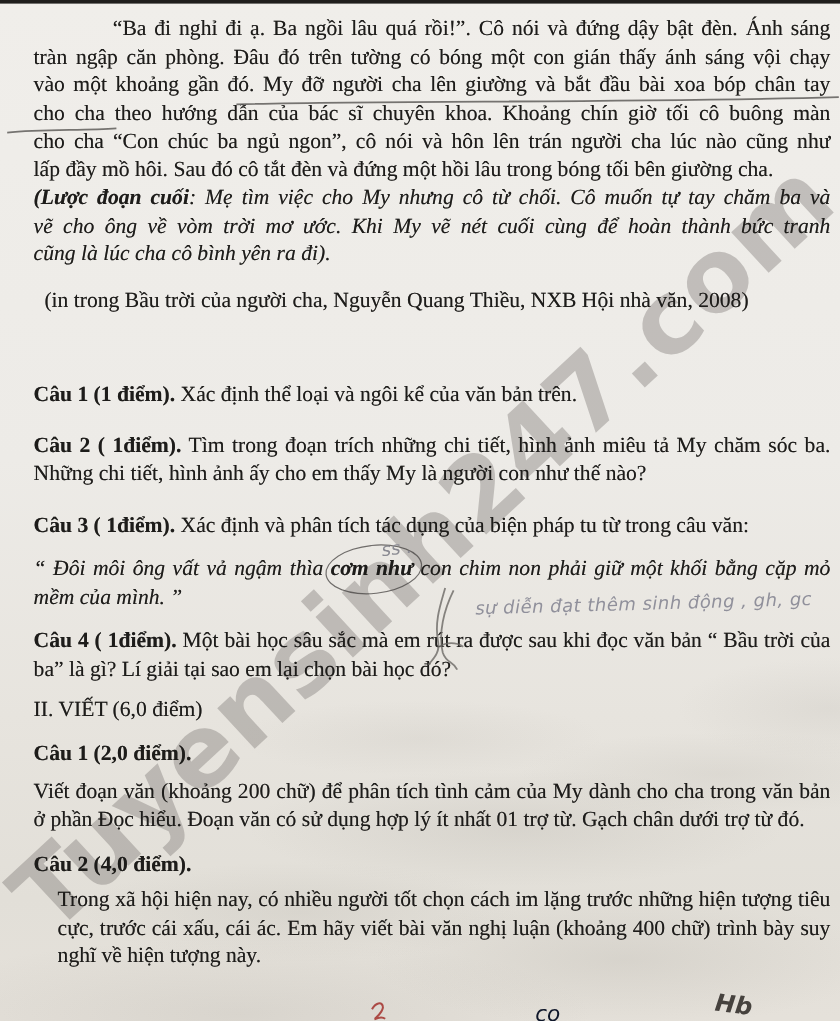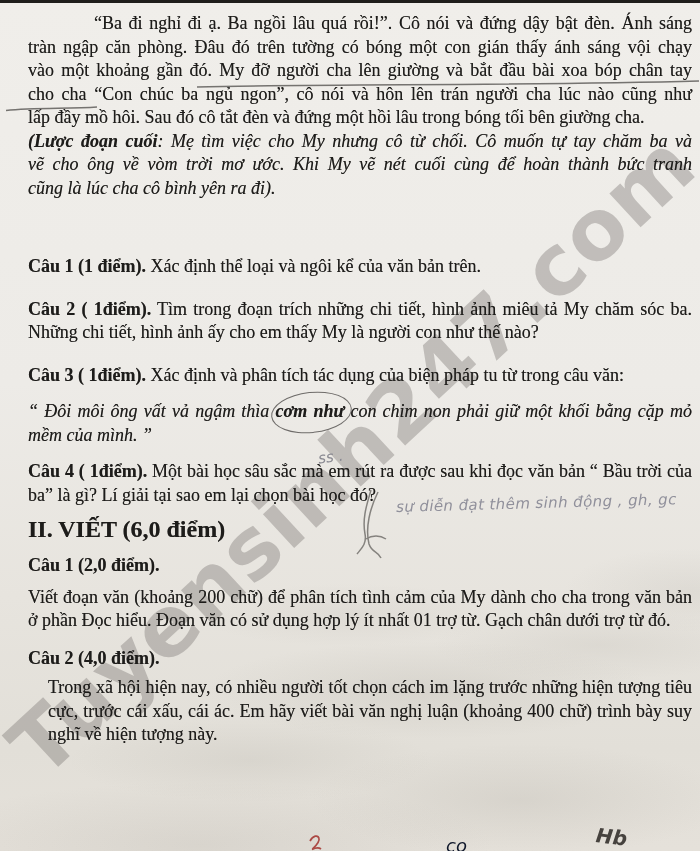--- a/index.html
+++ b/index.html
@@ -27,21 +27,21 @@
   .para1{margin-top:12px;}
   .indent1{text-indent:66px;}
   .summary{font-style:italic;}
   .b{font-weight:bold;}
   .source{margin-top:15px;padding-left:9px;}
   .q1{margin-top:55px;}
   .q2{margin-top:19px;}
   .q3{margin-top:19px;}
   .quote{margin-top:13px;font-style:italic;}
   .q4{margin-top:13px;}
-  .sec-heading{margin-top:10px;font-weight:bold;font-size:24px;line-height:24px;}
+  .sec-heading{margin-top:10px;font-weight:normal;font-size:18px;line-height:24px;}
   .c1-label{margin-top:13px;font-weight:bold;}
   .c1-body{margin-top:8px;}
   .c2-label{margin-top:14px;font-weight:bold;}
   .c2-body{margin-top:6px;margin-left:20px;}
   .circled{position:relative;font-weight:bold;}
   .circled::after{content:"";position:absolute;left:-5px;right:-7px;top:-9px;bottom:-12px;
        border:1.6px solid rgba(62,60,58,.72);border-radius:50%;transform:rotate(-6deg);pointer-events:none;}
   .overlay-svg{position:absolute;inset:0;z-index:3;pointer-events:none;}
   .hw{position:absolute;z-index:3;line-height:1;pointer-events:none;font-family:"DejaVu Sans",sans-serif;}
   .hw-ss{left:318px;top:450px;font-size:15px;color:#8a8a92;transform:rotate(-7deg);font-style:italic;}
@@ -58,30 +58,32 @@
   <div class="watermark">Tuyensinh247.com</div>
   <div class="texture"></div>
   <div class="topbar"></div>
 
   <div class="content">
 
     <div class="para1">
       <div class="jl indent1">“Ba đi nghỉ đi ạ. Ba ngồi lâu quá rồi!”. Cô nói và đứng dậy bật đèn. Ánh sáng</div>
       <div class="jl">tràn ngập căn phòng. Đâu đó trên tường có bóng một con gián thấy ánh sáng vội chạy</div>
       <div class="jl">vào một khoảng gần đó. My đỡ người cha lên giường và bắt đầu bài xoa bóp chân tay</div>
+      <div class="jl">cho cha theo hướng dẫn của bác sĩ chuyên khoa. Khoảng chín giờ tối cô buông màn</div>
       <div class="jl">cho cha “Con chúc ba ngủ ngon”, cô nói và hôn lên trán người cha lúc nào cũng như</div>
       <div class="j">lấp đầy mồ hôi. Sau đó cô tắt đèn và đứng một hồi lâu trong bóng tối bên giường cha.</div>
     </div>
 
     <div class="summary">
       <div class="jl"><span class="b">(</span><span class="b">Lược đoạn cuối</span><span>: Mẹ tìm việc cho My nhưng cô từ chối. Cô muốn tự tay chăm ba và</span></div>
       <div class="jl">vẽ cho ông về vòm trời mơ ước. Khi My vẽ nét cuối cùng để hoàn thành bức tranh</div>
       <div>cũng là lúc cha cô bình yên ra đi).</div>
     </div>
 
+    <div class="source">(in trong Bầu trời của người cha, Nguyễn Quang Thiều, NXB Hội nhà văn, 2008)</div>
 
     <div class="q1 j"><span class="b">Câu 1 (1 điểm).</span><span> Xác định thể loại và ngôi kể của văn bản trên.</span></div>
 
     <div class="q2 j"><span class="b">Câu 2 ( 1điểm).</span><span> Tìm trong đoạn trích những chi tiết, hình ảnh miêu tả My chăm sóc ba. Những chi tiết, hình ảnh ấy cho em thấy My là người con như thế nào?</span></div>
 
     <div class="q3 j"><span class="b">Câu 3 ( 1điểm).</span><span> Xác định và phân tích tác dụng của biện pháp tu từ trong câu văn:</span></div>
 
     <div class="quote">
       <div class="jl"><span>“ Đôi môi ông vất vả ngậm thìa </span><span class="circled">cơm như</span><span> con chim non phải giữ một khối bằng cặp mỏ</span></div>
       <div>mềm của mình. ”</div>

